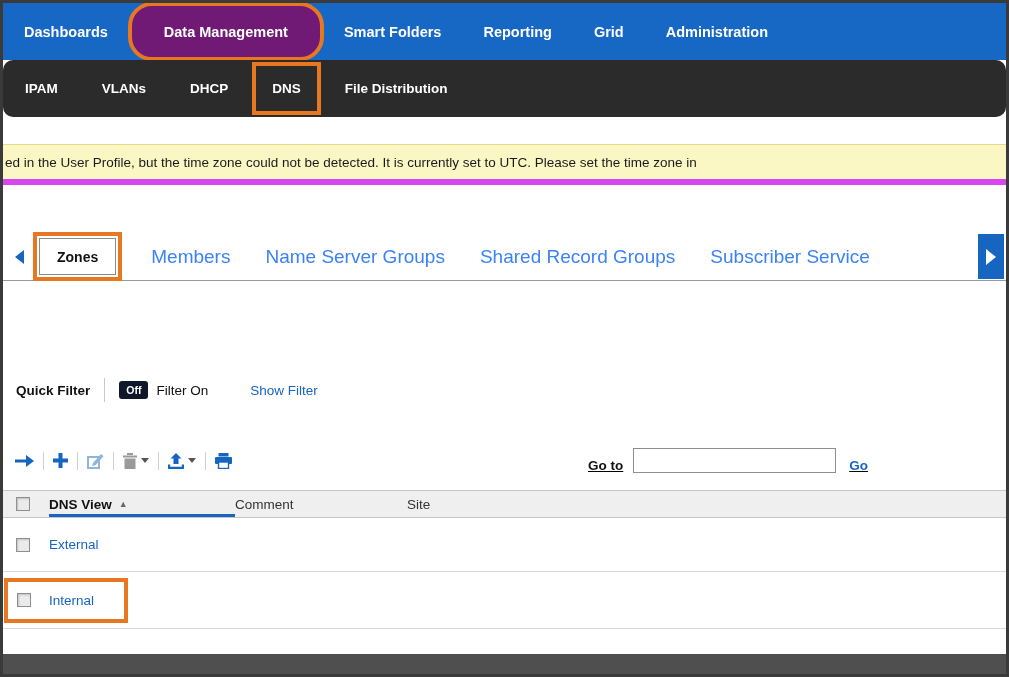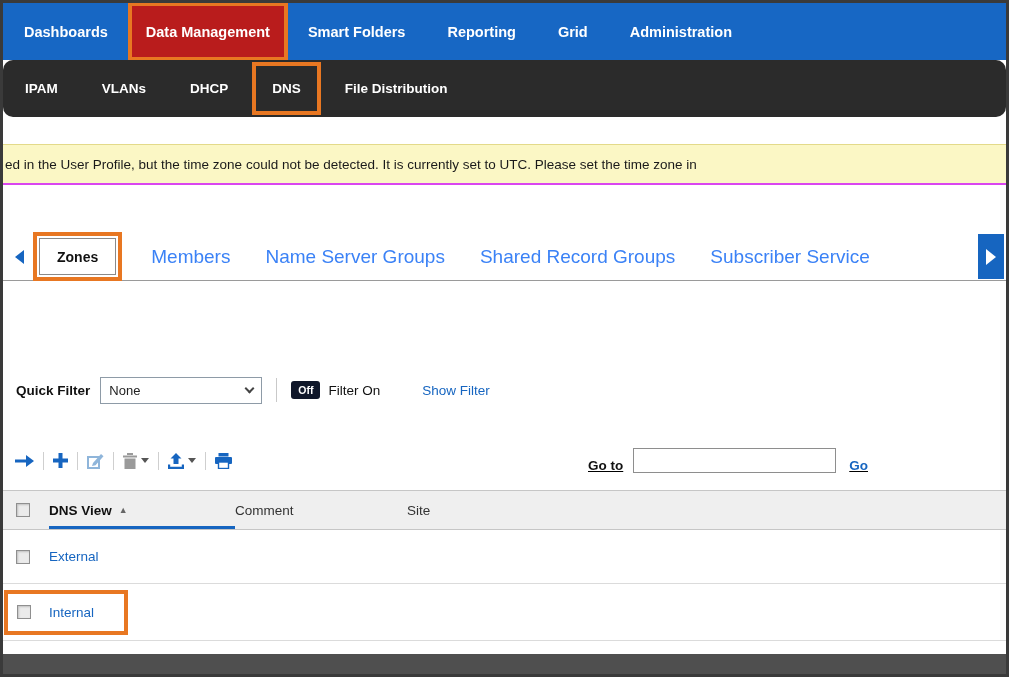--- a/index.html
+++ b/index.html
@@ -10,30 +10,30 @@
   
   .annot { outline: 4px solid #E87722; }
   .annot-in3 { outline-offset: -3px; }
   .annot-in6 { outline-offset: -6px; }
   .annot-out2 { outline-offset: 2px; }
 
   
   .topnav { height: 57px; background: #1767C4; display: flex; align-items: stretch; flex-shrink: 0; }
   .topnav-item { display: flex; align-items: center; padding: 0 21px; color: #fff;
                  font-weight: bold; font-size: 14.5px; cursor: pointer; white-space: nowrap; }
-  .topnav-item.active { background: #b91c1c; padding: 0 17px; }
+  .topnav-item.active { background: #701a75; padding: 0 35px; border-radius: 23px; }
 
   
   .subnav { height: 57px; background: #2b2b2b; display: flex; align-items: stretch; flex-shrink: 0; border-radius: 10px; }
   .subnav-item { display: flex; align-items: center; padding: 0 22px; color: #fff;
                  font-weight: 600; font-size: 13.5px; cursor: pointer; white-space: nowrap; }
 
   
   .banner { margin-top: 27px; height: 41px; background: #FBF7C5; border-top: 1px solid #E3DA8A;
-            border-bottom: 2px solid #d946ef; display: flex; align-items: center; font-size: 13.5px;
+            border-bottom: 6px solid #d946ef; display: flex; align-items: center; font-size: 13.5px;
             color: #1a1a1a; white-space: nowrap; overflow: hidden; flex-shrink: 0; padding-left: 2px; }
 
   
   .tabrow { margin-top: 45px; height: 53px; position: relative; display: flex; align-items: center;
             padding-left: 6px; flex-shrink: 0; }
   .tabrow-line { position: absolute; left: 0; right: 0; bottom: 2px; height: 1px; background: #9a9a9a; }
   .tab-prev { width: 20px; height: 36px; display: flex; align-items: center; justify-content: center; cursor: pointer; }
   .tri-left { width: 0; height: 0; border-top: 7px solid transparent; border-bottom: 7px solid transparent;
               border-right: 9px solid #1665C0; }
   .tab-active { display: flex; align-items: center; height: 37px; padding: 0 17px; border: 1px solid #8a8a8a;
@@ -65,21 +65,21 @@
   .tsep { width: 1px; height: 18px; background: #CFCFCF; margin: 0 9px; }
   .mini-chev { width: 0; height: 0; border-left: 4px solid transparent; border-right: 4px solid transparent;
                border-top: 5px solid #555; margin-left: 4px; }
   .goto { margin-left: auto; display: flex; align-items: flex-end; margin-right: 138px; text-decoration: underline; }
   .goto-label { font-weight: bold; font-size: 13.5px; color: #111; }
   .goto-input { margin-left: 10px; width: 203px; height: 25px; border: 1px solid #8E8E8E;
                 font-size: 13px; padding: 0 6px; font-family: "Liberation Sans", sans-serif; }
   .go-link { margin-left: 13px; color: #1665C0; font-weight: bold; font-size: 13.5px; cursor: pointer; }
 
   
-  .thead { margin-top: 7px; height: 40px; background: #EFEFEF; border-top: 1px solid #C6C6C6;
+  .thead { margin-top: 7px; height: 28px; background: #EFEFEF; border-top: 1px solid #C6C6C6;
            border-bottom: 1px solid #C6C6C6; display: flex; align-items: center; position: relative;
            font-size: 13.5px; flex-shrink: 0; }
   .col-check { width: 46px; display: flex; align-items: center; padding-left: 13px; }
   .checkbox { width: 14px; height: 14px; border: 1px solid #8F8F8F; background: #EBEBEB;
               box-shadow: inset 1px 1px 2px rgba(0,0,0,0.18); cursor: pointer; flex-shrink: 0; }
   .col-view { width: 186px; display: flex; align-items: center; font-weight: bold; color: #111; }
   .sort { font-size: 9px; color: #666; margin-left: 7px; }
   .col-comment { width: 172px; color: #333; }
   .col-site { flex: 1; color: #333; }
   .sort-underline { position: absolute; left: 46px; bottom: 0; width: 186px; height: 3px; background: #1665C0; }
@@ -128,24 +128,20 @@
     <div class="tab">Name Server Groups</div>
     <div class="tab">Shared Record Groups</div>
     <div class="tab">Subscriber Service</div>
     <div class="tab-next">
       <span class="tri-right"></span>
     </div>
   </div>
 
   <div class="filterrow">
     <span class="qf-label">Quick Filter</span>
-    <div class="qf-select">
-      <span>None</span>
-      <span class="chev-down"></span>
-    </div>
     <div class="vsep"></div>
     <span class="off-badge">Off</span>
     <span class="filter-on">Filter On</span>
     <span class="show-filter">Show Filter</span>
   </div>
 
   <div class="toolbar">
     <span class="ticon">
       <svg width="19" height="14" viewBox="0 0 19 14">
         <path d="M0 5.5h11V1l8 6-8 6V8.5H0z" fill="#1665C0"></path>

